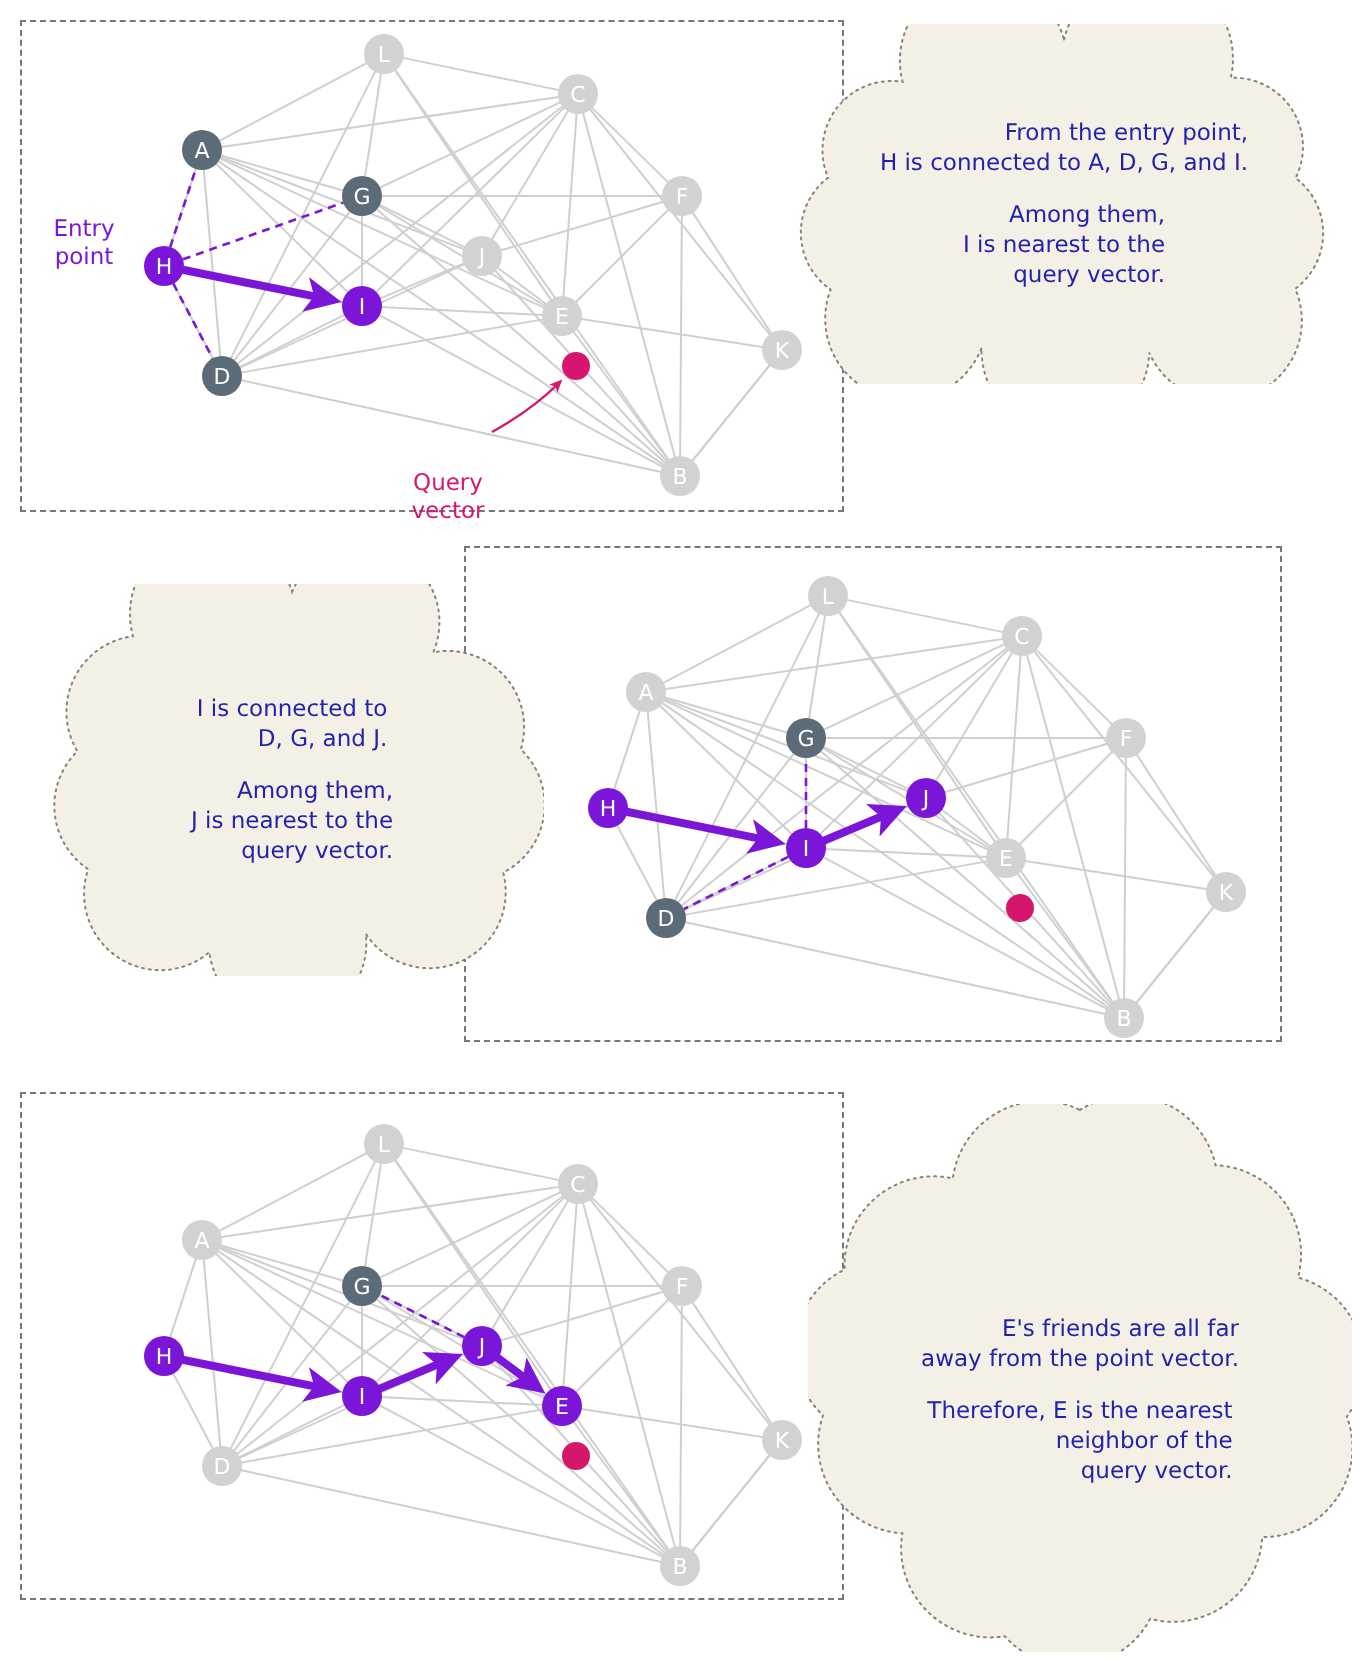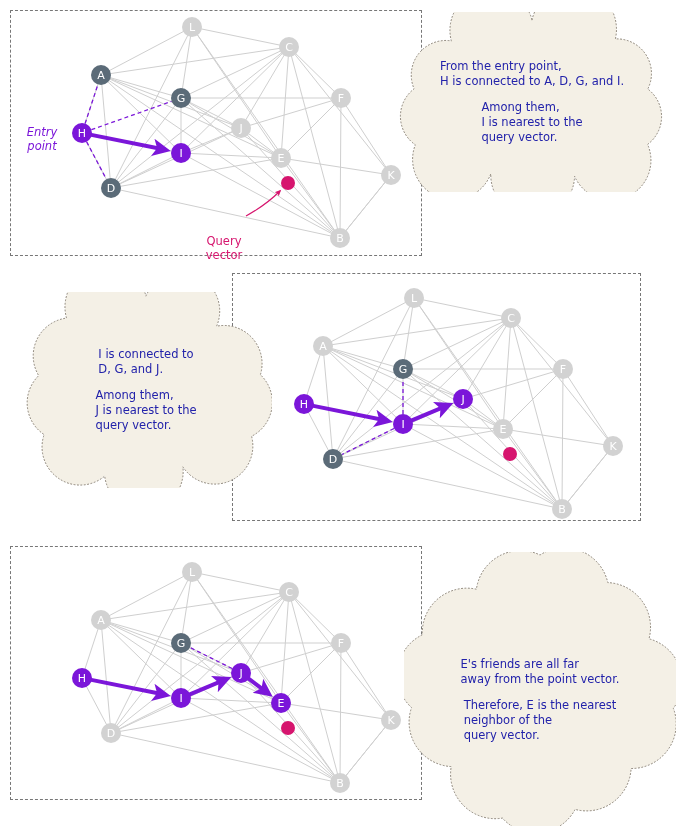--- a/index.html
+++ b/index.html
@@ -22,42 +22,42 @@
 
   .bubble{position:absolute;}
   .bubble svg{position:absolute;left:0;top:0;}
   .bubble .bubble-text{
     position:absolute;left:0;top:0;width:100%;height:100%;
     display:flex;flex-direction:column;align-items:center;justify-content:center;
     color:#2222aa;
     font-family:"DejaVu Sans", sans-serif;
     font-size:11.5px;
     line-height:15px;
-    text-align:left;
+    text-align:right;
     white-space:pre;
   }
   .bubble .bubble-text .para{margin:0;}
   .bubble .bubble-text .gap{height:11px;}
 
   #bubble-1{left:396px;top:12px;width:272px;height:180px;}
   #bubble-2{left:20px;top:292px;width:252px;height:196px;}
   #bubble-3{left:404px;top:552px;width:272px;height:274px;}
 
   .bubble-1-text{padding-bottom:8px;}
   .bubble-3-text{padding-bottom:4px;}
 
   .lbl{
     position:absolute;
     font-family:"DejaVu Sans", sans-serif;
     font-size:11.5px;
     line-height:13.5px;
     text-align:center;
     white-space:pre;
   }
-  #label-entry-point{left:18px;top:126px;color:#7b16d9;width:48px;font-style:italic;}
+  #label-entry-point{left:18px;top:108px;color:#7b16d9;width:48px;}
   #label-query-vector{left:196px;top:235px;color:#d6156e;width:56px;}
 </style>
 </head>
 <body>
 
 <div class="panel" id="panel-1"></div>
 <div class="panel" id="panel-2"></div>
 <div class="panel" id="panel-3"></div>
 
 <svg class="graph-layer" id="graph-layer" width="681" height="831" viewBox="0 0 681 831" xmlns="http://www.w3.org/2000/svg">

